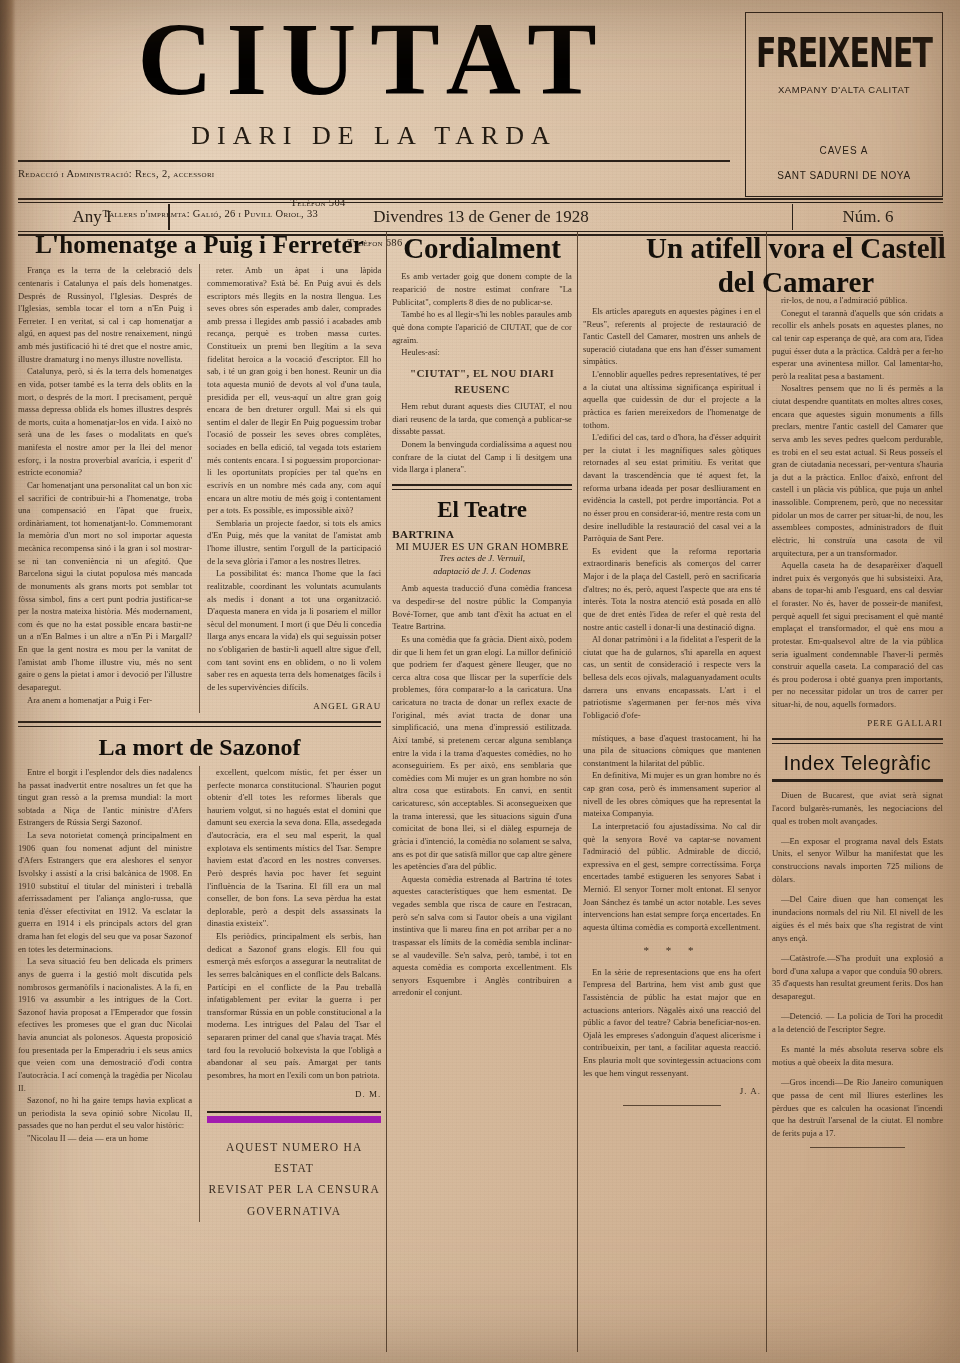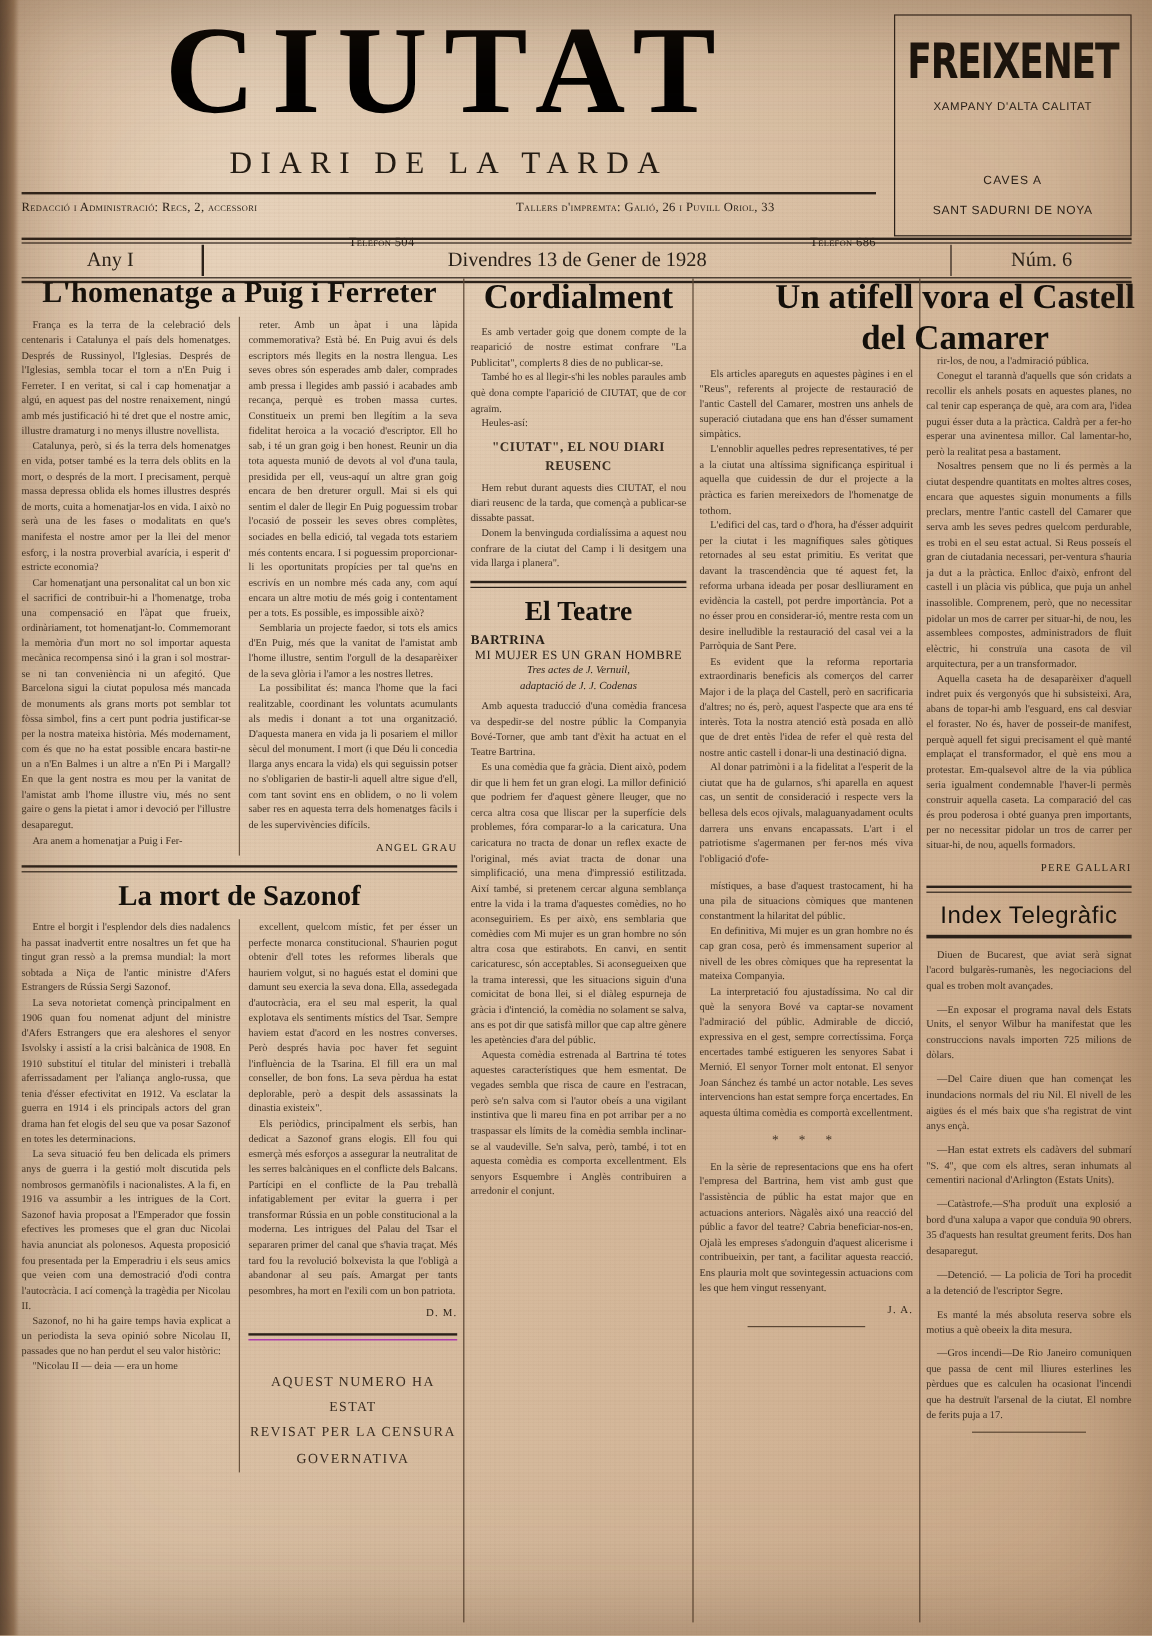--- a/index.html
+++ b/index.html
@@ -103,21 +103,21 @@
   .subhead{font-size:11px;font-weight:700;text-align:center;margin:6px 0 3px;letter-spacing:.4px;}
   .subhead-l{font-size:11px;font-weight:700;text-align:left;margin:2px 0 1px;letter-spacing:.5px;}
   .playtitle{font-size:10.5px;text-align:center;letter-spacing:.4px;margin:1px 0;}
   .playcredit{font-size:9px;text-align:center;font-style:italic;line-height:1.3;margin-bottom:5px;}
 
   .dblrule{border-top:2.2px solid #2b2119;border-bottom:1px solid #2b2119;height:3px;margin:8px 0 8px;}
   .dots{text-align:center;letter-spacing:7px;font-size:11px;margin:8px 0;color:#3a2d21;}
 
   .censor{border-top:2.2px solid #2b2119;border-bottom:0;padding-top:8px;margin-top:10px;
      text-align:center;font-size:11.5px;letter-spacing:1.2px;line-height:1.85;}
-  .censor .cr-top{border-top:1px solid #a21caf;margin-top:-5px;padding-top:25px;}
+  .censor .cr-top{border-top:7px solid #a21caf;margin-top:-5px;padding-top:14px;}
 
   .idx-title{text-align:center;font-size:20px;font-family:"Liberation Sans",sans-serif;
      font-weight:400;letter-spacing:.5px;margin:0 0 4px;color:#16110c;}
   .idx-rule{border-top:3px solid #2b2119;margin-bottom:7px;}
   .idx p{margin:0 0 7px 0;text-indent:9px;font-size:8.6px;line-height:1.5;text-align:justify;color:#3a2d21;}
   .endrule{border-top:1px solid #5a4634;width:55%;margin:6px auto 0 auto;}
 </style>
 </head>
 <body>
 
@@ -126,21 +126,21 @@
   <div class="grainA"></div>
   <div class="grainB"></div>
 
   <div class="masthead">
     <div class="logo">CIUTAT</div>
     <div class="subtitle">DIARI DE LA TARDA</div>
   </div>
 
   <div class="imprint">
     <div class="rule-thick"></div>
-    <div class="row" style="margin-top:6px;">
+    <div class="row" style="margin-top:6px;flex-direction:column;">
       <div class="left">
         <div class="imp-line">Redacció i Administració: Recs, 2, accessori</div>
         <div class="imp-tel">Telèfon 504</div>
       </div>
       <div class="right">
         <div class="imp-line">Tallers d'impremta: Galió, 26 i Puvill Oriol, 33</div>
         <div class="imp-tel">Telèfon 686</div>
       </div>
     </div>
   </div>
@@ -176,21 +176,21 @@
           <div style="display:flex;">
             <div style="width:50%;padding-right:7px;" class="bodytext">
               <p>França es la terra de la celebració dels centenaris i Catalunya el país dels homenatges. Després de Russinyol, l'Iglesias. Després de l'Iglesias, sembla tocar el torn a n'En Puig i Ferreter. I en veritat, si cal i cap homenatjar a algú, en aquest pas del nostre renaixement, ningú amb més justificació hi té dret que el nostre amic, illustre dramaturg i no menys illustre novellista.</p>
               <p>Catalunya, però, si és la terra dels homenatges en vida, potser també es la terra dels oblits en la mort, o després de la mort. I precisament, perquè massa depressa oblida els homes illustres després de morts, cuita a homenatjar-los en vida. I això no serà una de les fases o modalitats en que's manifesta el nostre amor per la llei del menor esforç, i la nostra proverbial avarícia, i esperit d' estricte economia?</p>
               <p>Car homenatjant una personalitat cal un bon xic el sacrifici de contribuir-hi a l'homenatge, troba una compensació en l'àpat que frueix, ordinàriament, tot homenatjant-lo. Commemorant la memòria d'un mort no sol importar aquesta mecànica recompensa sinó i la gran i sol mostrar-se ni tan conveniència ni un afegitó. Que Barcelona sigui la ciutat populosa més mancada de monuments als grans morts pot semblar tot fòssa simbol, fins a cert punt podria justificar-se per la nostra mateixa història. Més modernament, com és que no ha estat possible encara bastir-ne un a n'En Balmes i un altre a n'En Pi i Margall? En que la gent nostra es mou per la vanitat de l'amistat amb l'home illustre viu, més no sent gaire o gens la pietat i amor i devoció per l'illustre desaparegut.</p>
               <p>Ara anem a homenatjar a Puig i Fer-</p>
             </div>
             <div style="width:0;border-left:1px solid #6a543f;"></div>
             <div style="width:50%;padding-left:7px;" class="bodytext">
               <p>reter. Amb un àpat i una làpida commemorativa? Està bé. En Puig avui és dels escriptors més llegits en la nostra llengua. Les seves obres són esperades amb daler, comprades amb pressa i llegides amb passió i acabades amb recança, perquè es troben massa curtes. Constitueix un premi ben llegítim a la seva fidelitat heroica a la vocació d'escriptor. Ell ho sab, i té un gran goig i ben honest. Reunir un dia tota aquesta munió de devots al vol d'una taula, presidida per ell, veus-aquí un altre gran goig encara de ben dreturer orgull. Mai si els qui sentim el daler de llegir En Puig poguessim trobar l'ocasió de posseir les seves obres complètes, sociades en bella edició, tal vegada tots estariem més contents encara. I si poguessim proporcionar-li les oportunitats propícies per tal que'ns en escrivís en un nombre més cada any, com aquí encara un altre motiu de més goig i contentament per a tots. Es possible, es impossible això?</p>
-              <p>Semblaria un projecte faedor, si tots els amics d'En Puig, més que la vanitat de l'amistat amb l'home illustre, sentim l'orgull de la desaparèixer de la seva glòria i l'amor a les nostres lletres.</p>
+              <p>Semblaria un projecte faedor, si tots els amics d'En Puig, més que la vanitat de l'amistat amb l'home illustre, sentim l'orgull de la participació de la seva glòria i l'amor a les nostres lletres.</p>
               <p>La possibilitat és: manca l'home que la faci realitzable, coordinant les voluntats acumulants als medis i donant a tot una organització. D'aquesta manera en vida ja li posariem el millor sècul del monument. I mort (i que Déu li concedia llarga anys encara la vida) els qui seguissin potser no s'obligarien de bastir-li aquell altre sigue d'ell, com tant sovint ens en oblidem, o no li volem saber res en aquesta terra dels homenatges fàcils i de les supervivències difícils.</p>
               <div class="sig">ANGEL GRAU</div>
             </div>
           </div>
         </article>
 
         <div class="dblrule"></div>
 
         <article>
           <h1 class="hl hl-b">La mort de Sazonof</h1>
@@ -283,21 +283,20 @@
           <div class="sig">PERE GALLARI</div>
         </div>
         <div class="dblrule"></div>
 
         <section class="idx">
           <div class="idx-title">Index Telegràfic</div>
           <div class="idx-rule"></div>
           <p>Diuen de Bucarest, que aviat serà signat l'acord bulgarès-rumanès, les negociacions del qual es troben molt avançades.</p>
           <p>—En exposar el programa naval dels Estats Units, el senyor Wilbur ha manifestat que les construccions navals importen 725 milions de dòlars.</p>
           <p>—Del Caire diuen que han començat les inundacions normals del riu Nil. El nivell de les aigües és el més baix que s'ha registrat de vint anys ençà.</p>
-          <p>—Han estat extrets els cadàvers del submarí "S. 4", que com els altres, seran inhumats al cementiri nacional d'Arlington (Estats Units).</p>
           <p>—Catàstrofe.—S'ha produït una explosió a bord d'una xalupa a vapor que conduïa 90 obrers. 35 d'aquests han resultat greument ferits. Dos han desaparegut.</p>
           <p>—Detenció. — La policia de Tori ha procedit a la detenció de l'escriptor Segre.</p>
           <p>Es manté la més absoluta reserva sobre els motius a què obeeix la dita mesura.</p>
           <p>—Gros incendi—De Rio Janeiro comuniquen que passa de cent mil lliures esterlines les pèrdues que es calculen ha ocasionat l'incendi que ha destruït l'arsenal de la ciutat. El nombre de ferits puja a 17.</p>
           <div class="endrule"></div>
         </section>
       </div>
 
     </div>
   </div>

